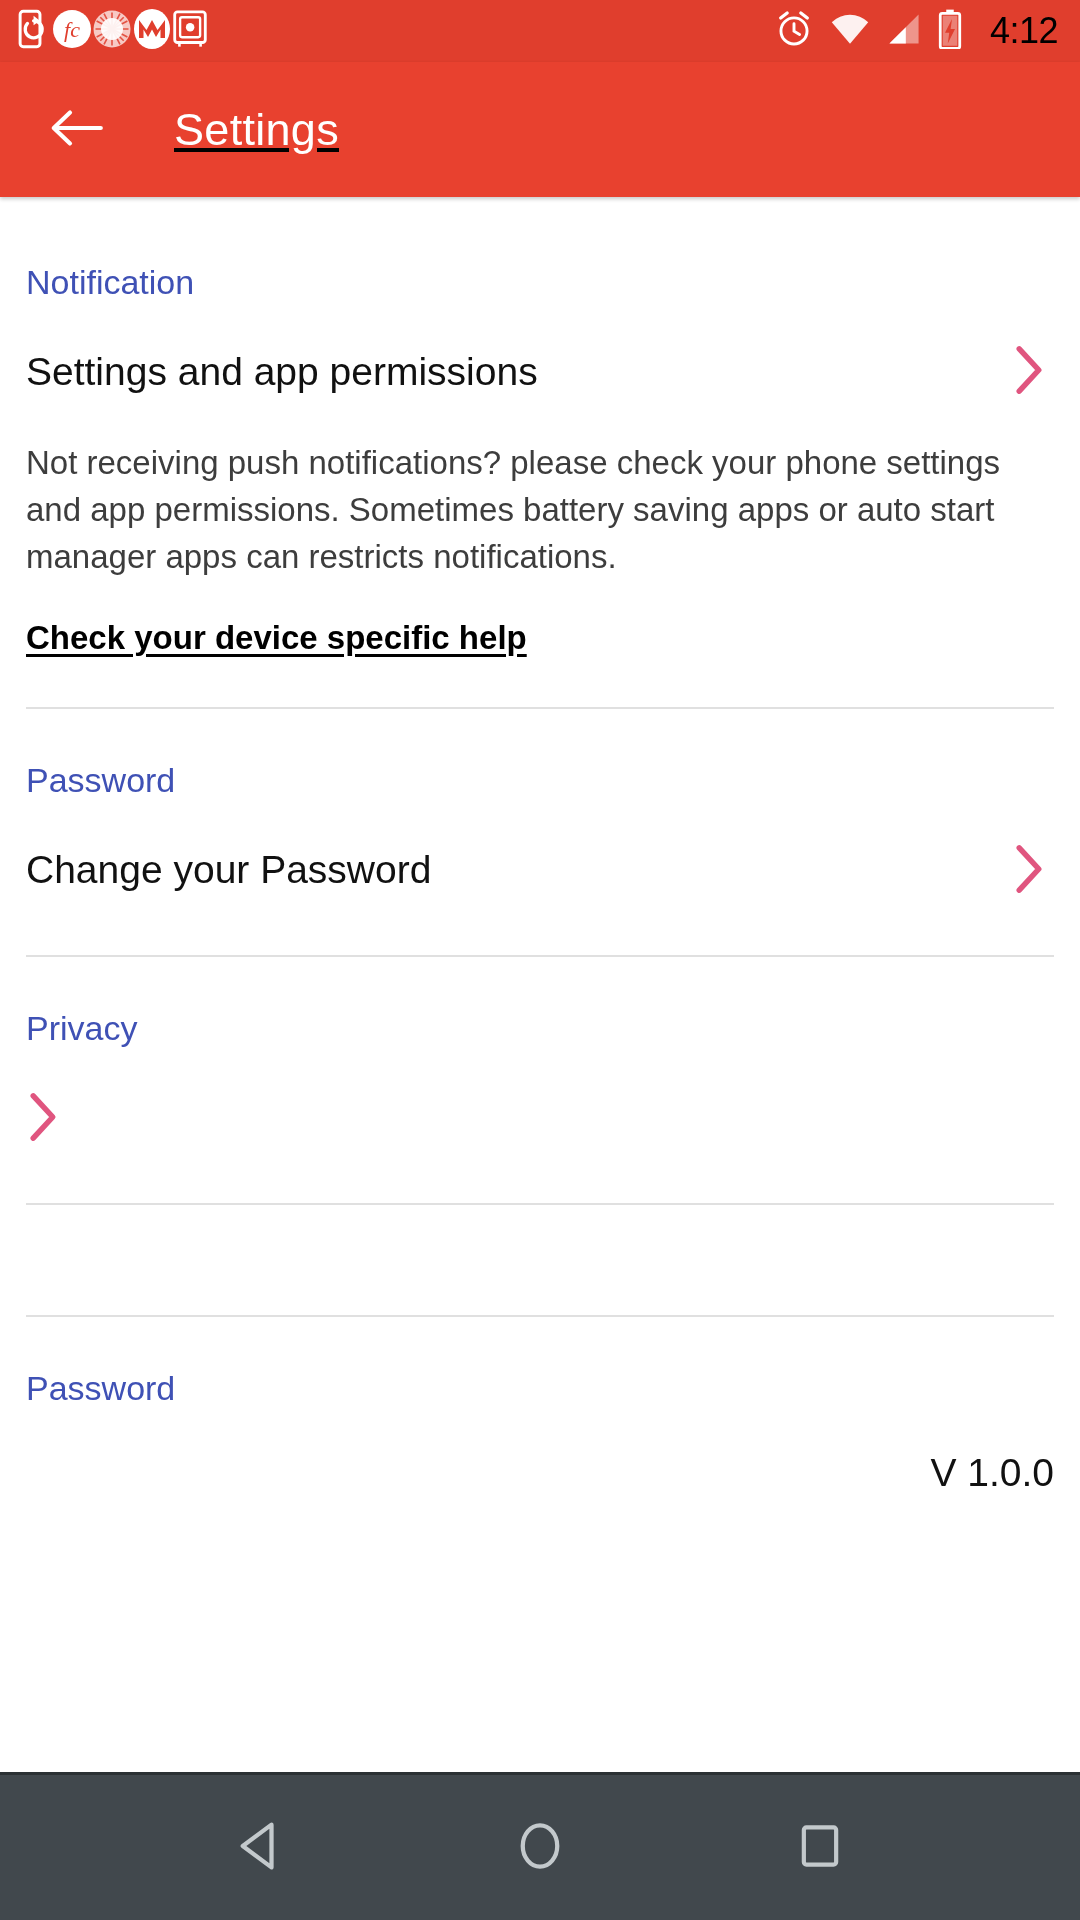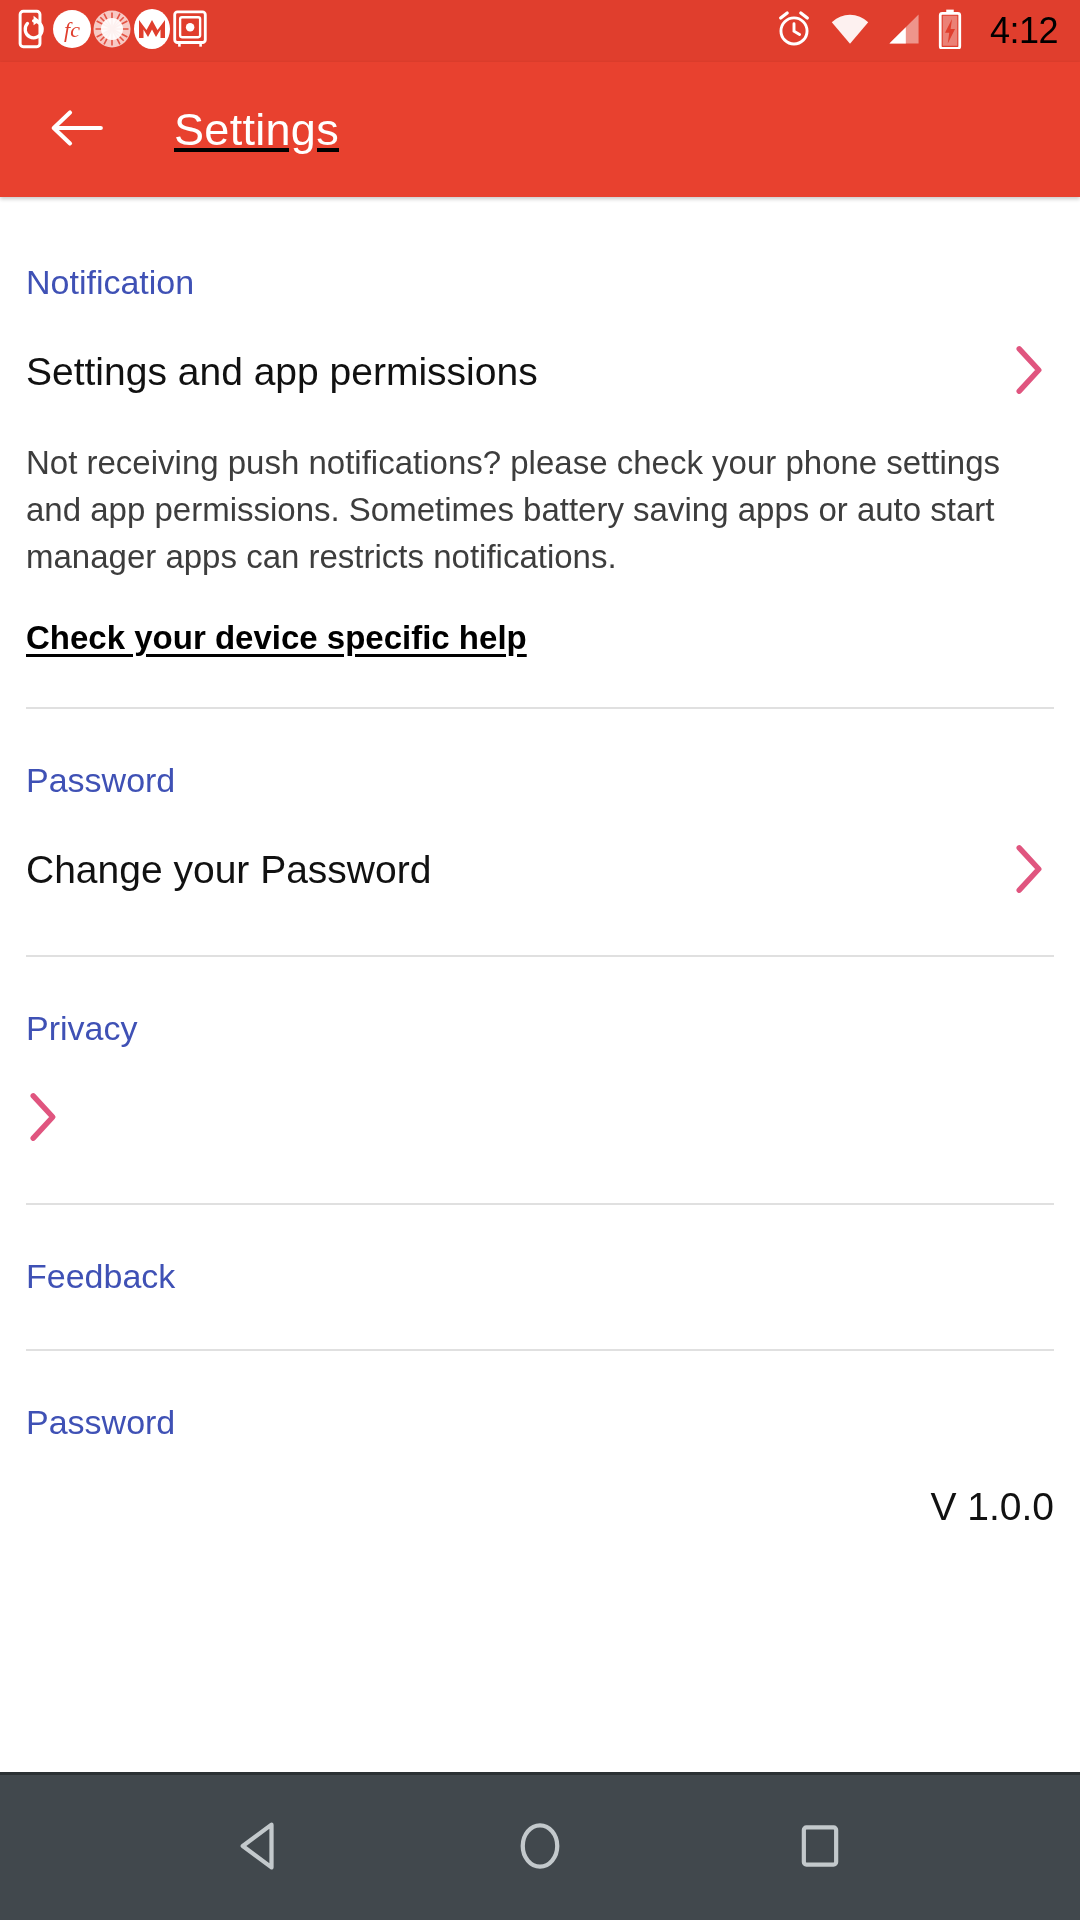--- a/index.html
+++ b/index.html
@@ -235,21 +235,20 @@
         <span class="chev">
           <svg width="34" height="52" viewBox="0 0 20 32">
             <path d="M4 3 L16 16 L4 29" fill="none" stroke="#E0557F" stroke-width="3.4" stroke-linecap="round" stroke-linejoin="round"></path>
           </svg>
         </span>
       </div>
       <div class="divider"></div>
     </div>
 
     <div class="section sec-std">
-      <div class="sec-head">Feedback</div>
       <div class="divider"></div>
     </div>
 
     <div class="section sec-version">
       <div class="sec-head">Password</div>
       <div class="version-value">V 1.0.0</div>
     </div>
 
   </div>
 

